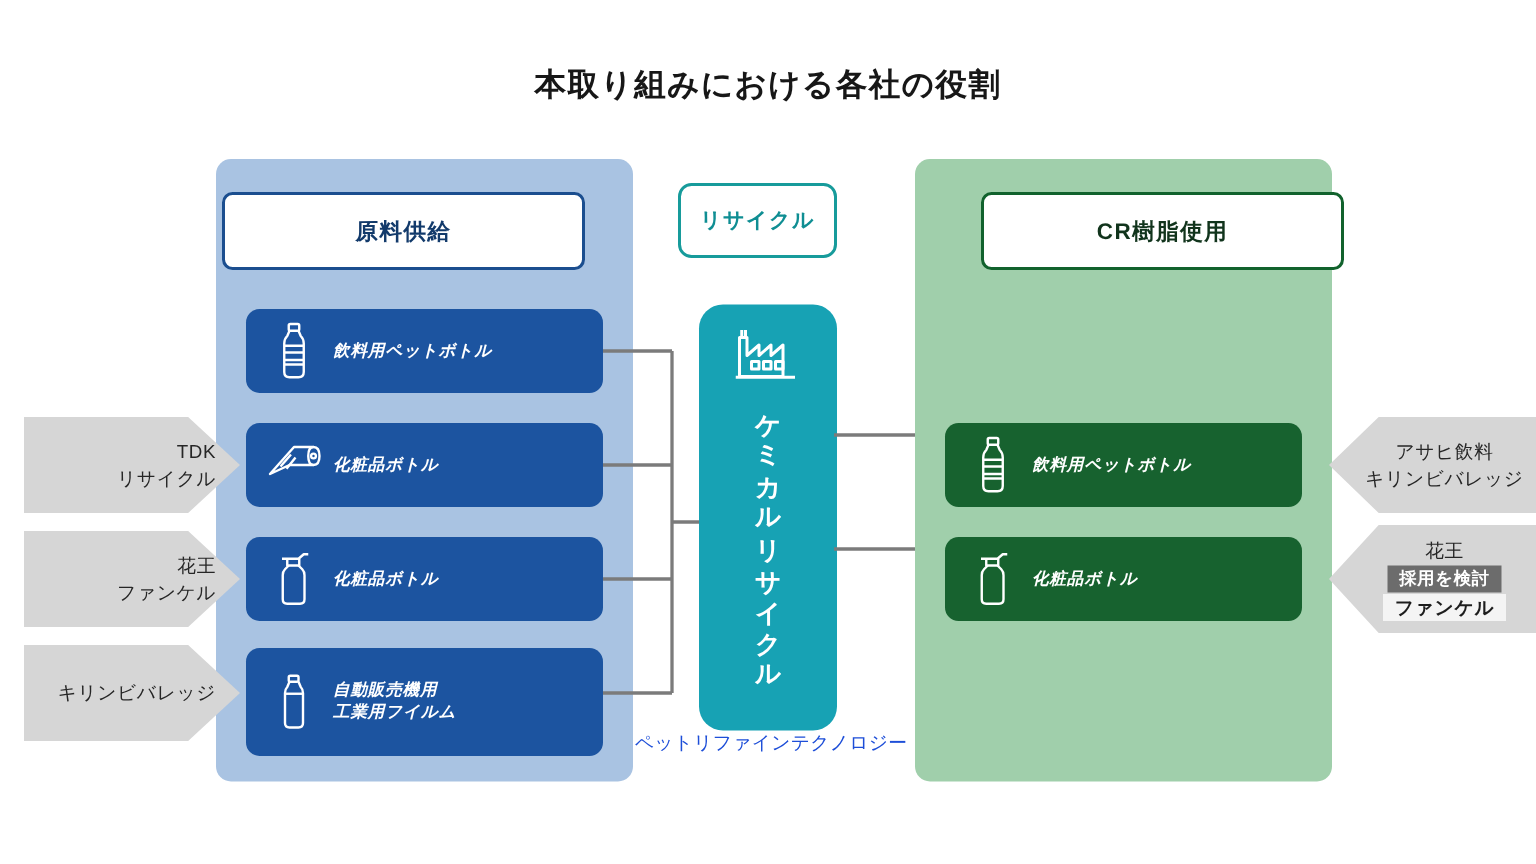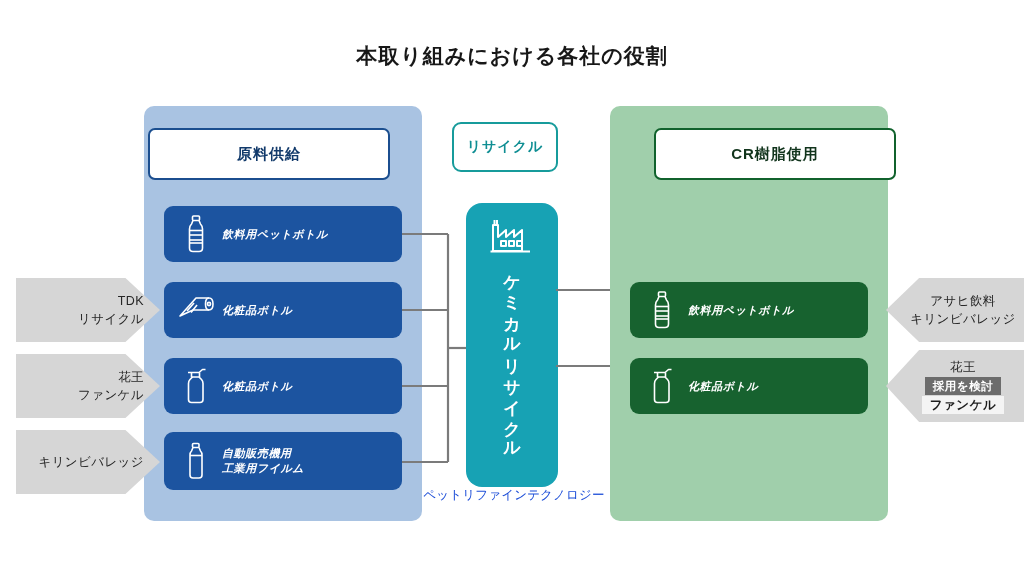--- a/index.html
+++ b/index.html
@@ -40,21 +40,21 @@
   .item{
     position:absolute;border-radius:9px;
     display:flex;align-items:center;
     color:#ffffff;
   }
   .item .ico{width:44px;display:flex;align-items:center;justify-content:center;flex:0 0 44px;margin-left:10px;}
   .item .lbl{font-size:11px;font-weight:bold;letter-spacing:0.6px;line-height:1.32;margin-left:4px;font-style:italic;}
   .item-blue{background:#1c54a0;left:164px;width:238px;height:56px;}
   .item-green{background:#17622f;left:630px;width:238px;height:56px;}
 
-  .b1{top:206px;} .b2{top:282px;} .b3{top:358px;} .b4{top:432px;height:58px;}
+  .b1{top:206px;} .b2{top:282px;} .b3{top:358px;} .b4{top:432px;height:72px;}
   .g1{top:282px;} .g2{top:358px;}
 
   
   .center-box{
     position:absolute;left:466px;top:203px;width:92px;height:284px;
     background:#17a2b4;border-radius:16px;
     display:flex;flex-direction:column;align-items:center;
   }
   .center-box .facico{margin-top:12px;}
   .center-vtext{

